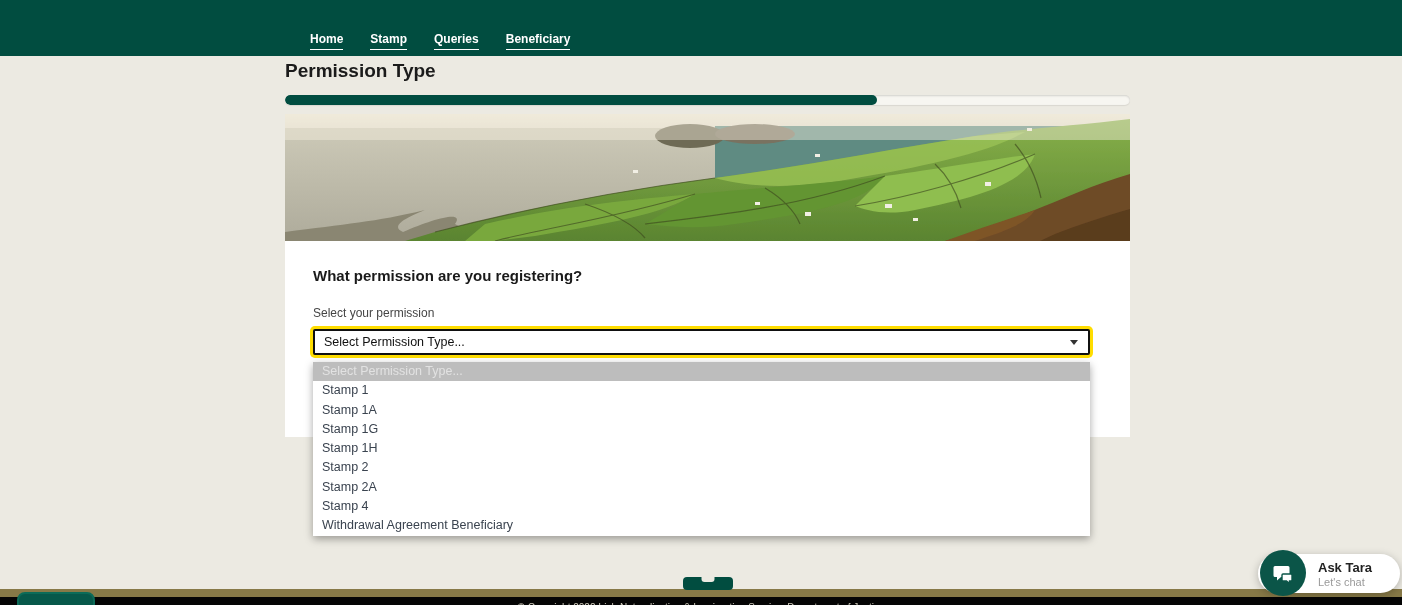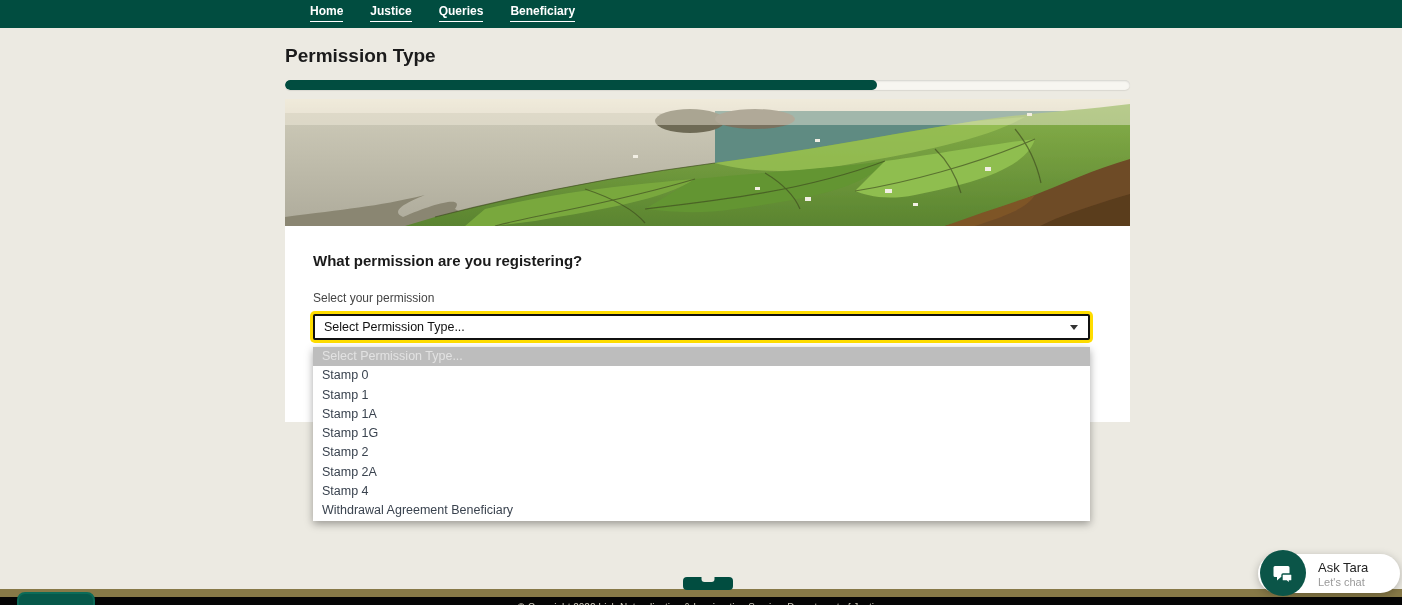--- a/index.html
+++ b/index.html
@@ -5,36 +5,36 @@
   * { margin:0; padding:0; box-sizing:border-box; }
   html,body { width:1402px; height:605px; overflow:hidden; }
   body {
     font-family:"Liberation Sans", sans-serif;
     background:#ECEAE2;
     position:relative;
   }
 
   
   .header {
-    height:28px; background:#014D40; position:relative;
+    height:56px; background:#014D40; position:relative;
   }
   .nav {
     position:absolute; left:310px; bottom:6px;
     display:flex; gap:27px; align-items:flex-end;
   }
   .nav a {
     color:#FFFFFF; font-size:12px; font-weight:bold;
     text-decoration:none; border-bottom:1.5px solid #FFFFFF;
     padding-bottom:3px; cursor:pointer;
   }
 
   
   .main { margin-left:285px; width:845px; }
   .page-title {
-    margin-top:17px; font-size:19px; font-weight:bold; color:#1B1B1B;
+    margin-top:4px; font-size:19px; font-weight:bold; color:#1B1B1B;
   }
   .progress-track {
     margin-top:13px; height:10px; background:#F7F6F1;
     border-radius:6px; box-shadow:0 1px 2px rgba(0,0,0,.15) inset, 0 1px 1px rgba(0,0,0,.08);
     overflow:hidden;
   }
   .progress-fill {
     height:100%; background:#014D40; border-radius:6px;
   }
 
@@ -103,31 +103,31 @@
     position:absolute; left:1258px; top:554px; width:142px; height:39px;
     background:#FFFFFF; border-radius:22px;
     box-shadow:0 2px 8px rgba(0,0,0,.25); z-index:20; cursor:pointer;
   }
   .chat-circle {
     position:absolute; left:2px; top:-4px; width:46px; height:46px;
     border-radius:50%; background:#0B5548;
     display:flex; align-items:center; justify-content:center;
   }
   .chat-text { position:absolute; left:60px; top:6px; }
-  .chat-title { font-size:13px; font-weight:normal; color:#222222; }
+  .chat-title { font-size:13px; font-weight:bold; color:#222222; }
   .chat-sub { font-size:11px; color:#9A9A9A; margin-top:1px; }
 </style>
 </head>
 <body>
 
 <div class="header">
   <div class="nav">
 
   <a>Home</a>
-      <a>Justice</a>
+      <a>Stamp</a>
       <a>Queries</a>
       <a>Beneficiary</a>
     </div>
 </div>
 
 <div class="main">
 
   <div class="page-title">Permission Type</div>
 
   <div class="progress-track">
@@ -199,24 +199,24 @@
 
     <div class="select-wrap">
       <div class="select-box">
         <span class="select-value">Select Permission Type...</span>
         <span class="caret"></span>
       </div>
 
       <div class="dropdown">
 
       <div class="opt selected">Select Permission Type...</div>
-          <div class="opt">Stamp 0</div>
           <div class="opt">Stamp 1</div>
           <div class="opt">Stamp 1A</div>
           <div class="opt">Stamp 1G</div>
+          <div class="opt">Stamp 1H</div>
           <div class="opt">Stamp 2</div>
           <div class="opt">Stamp 2A</div>
           <div class="opt">Stamp 4</div>
           <div class="opt">Withdrawal Agreement Beneficiary</div>
         </div>
     </div>
   </div>
 </div>
 
 <div class="footer-tab">

